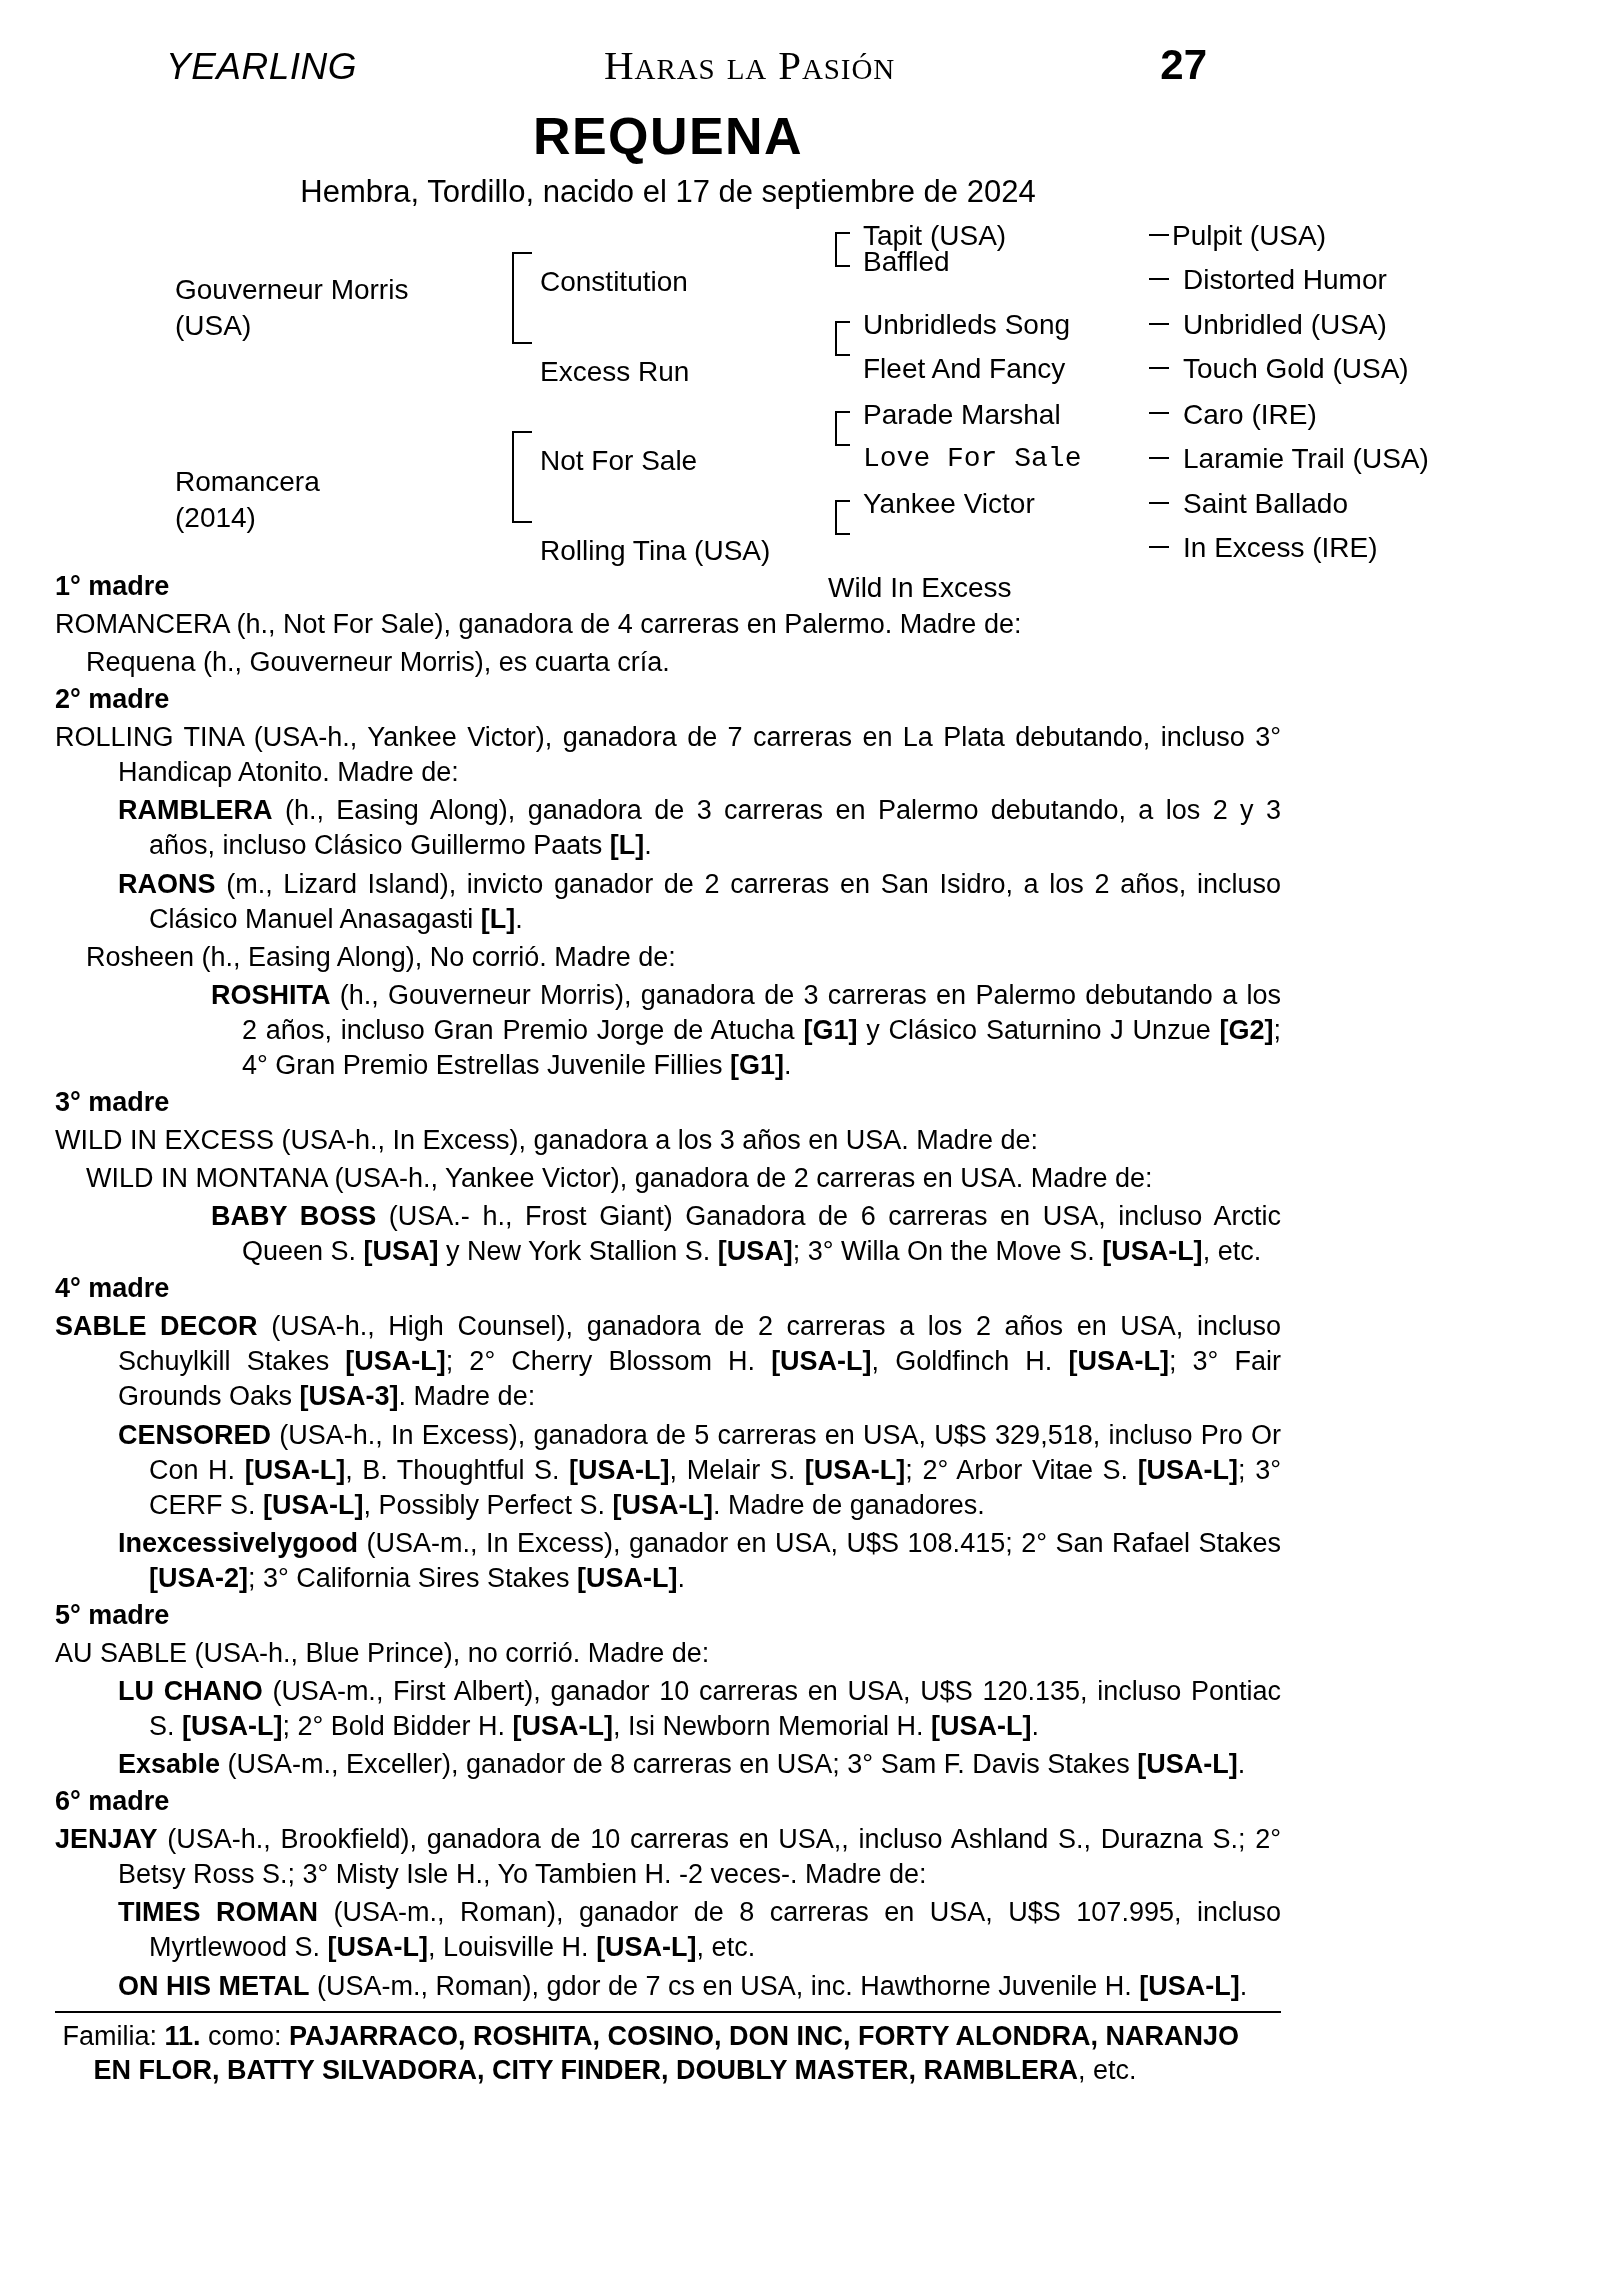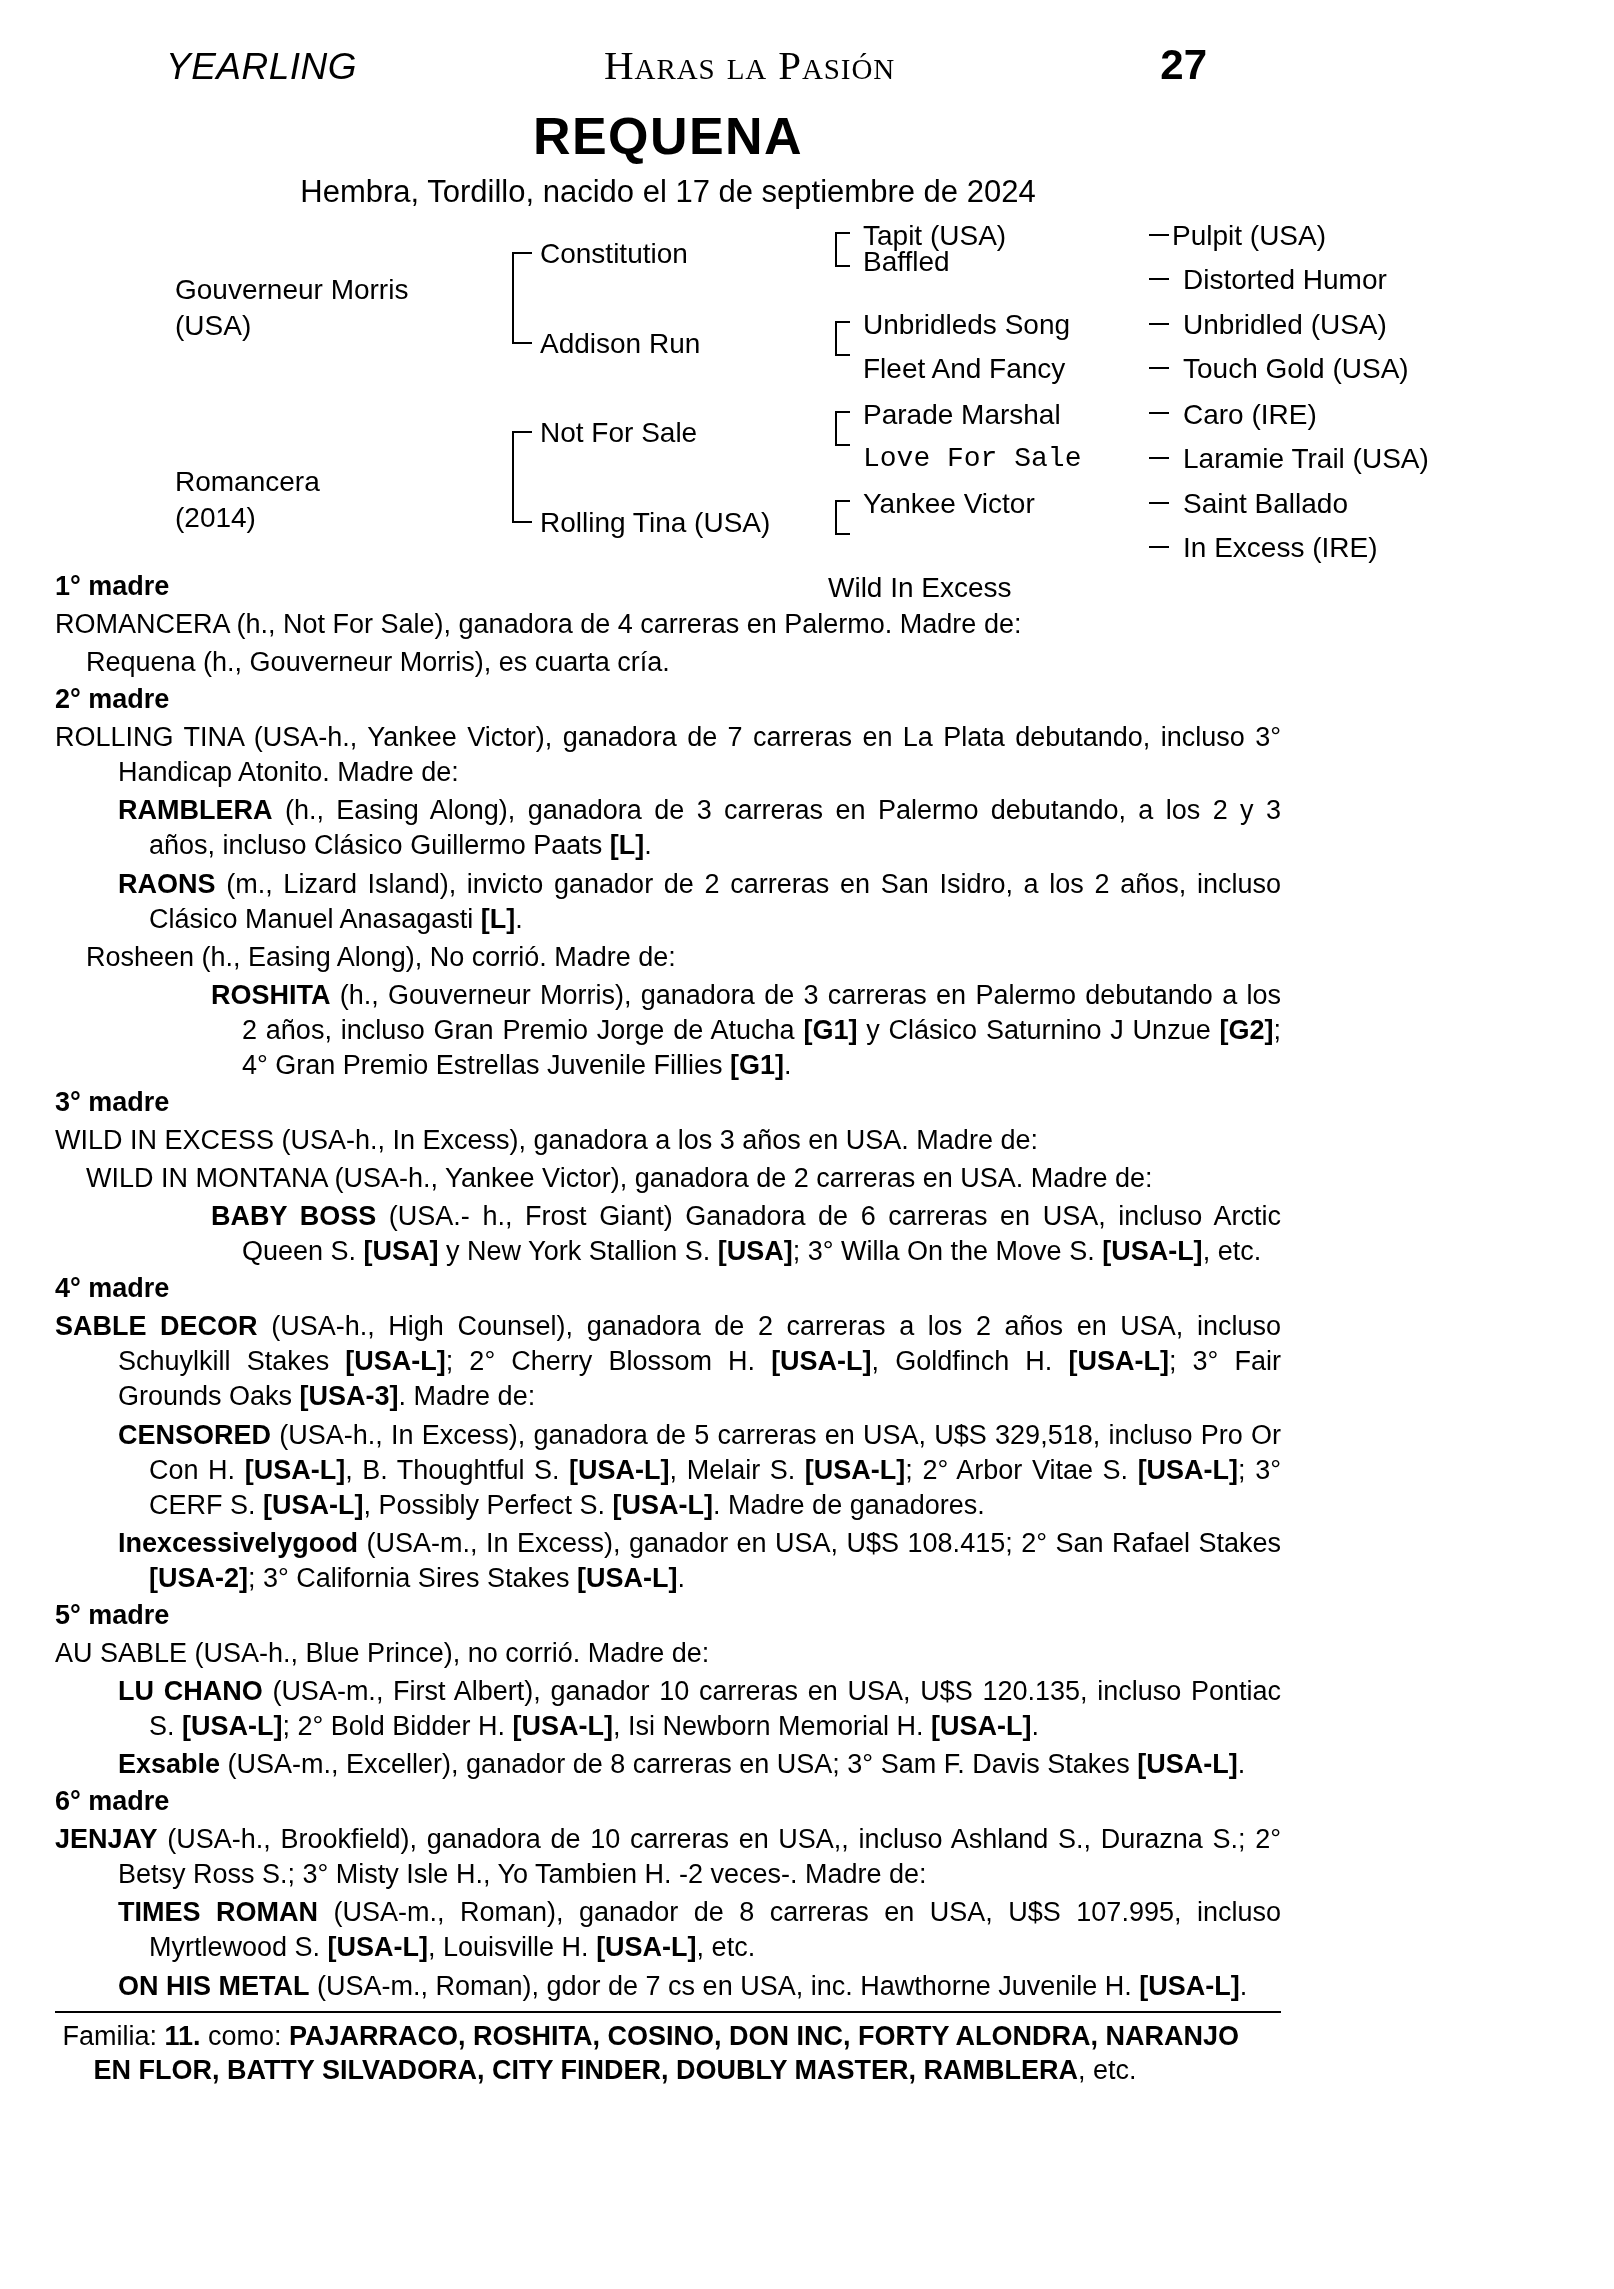--- a/index.html
+++ b/index.html
@@ -70,21 +70,21 @@
     margin-top: 16.6px;
     height: 341px;
     font-size: 28px;
   }
   .ped-col { position: absolute; }
 
   .sire-block { left: 120px; top: 46px; width: 305px; line-height: 1.28; }
   .dam-block  { left: 120px; top: 238px; width: 305px; line-height: 1.28; }
 
   .gp-col { left: 360px; }
-  .gp-item { position: absolute; white-space: nowrap; }
+  .gp-item { position: absolute; white-space: nowrap; margin-top: 28px; }
 
   .ggp-col { left: 646px; }
   .ggp-item { position: absolute; white-space: nowrap; }
 
   .g4-col { left: 941px; }
   .g4-item { position: absolute; white-space: nowrap; }
 
   
   .brk {
     position: absolute;
@@ -162,21 +162,21 @@
     <div class="ped-col dam-block">
       <div>Romancera</div>
       <div>(2014)</div>
     </div>
 
     <div class="brk" style="left:457px; top:26px; height:92px;"></div>
     <div class="brk" style="left:457px; top:205px; height:92px;"></div>
 
     <div class="ped-col gp-col" style="left:0;">
       <div class="gp-item" style="left:485px; top:12px;">Constitution</div>
-      <div class="gp-item" style="left:485px; top:102px;">Addison Run</div>
+      <div class="gp-item" style="left:485px; top:102px;">Excess Run</div>
       <div class="gp-item" style="left:485px; top:191px;">Not For Sale</div>
       <div class="gp-item" style="left:485px; top:281px;">Rolling Tina (USA)</div>
     </div>
 
     <div class="brk-sm" style="left:780px; top:5.5px; height:35px;"></div>
     <div class="brk-sm" style="left:780px; top:95px; height:35px;"></div>
     <div class="brk-sm" style="left:780px; top:185px; height:35px;"></div>
     <div class="brk-sm" style="left:780px; top:274px; height:35px;"></div>
 
     <div class="ped-col ggp-col" style="left:0;">

